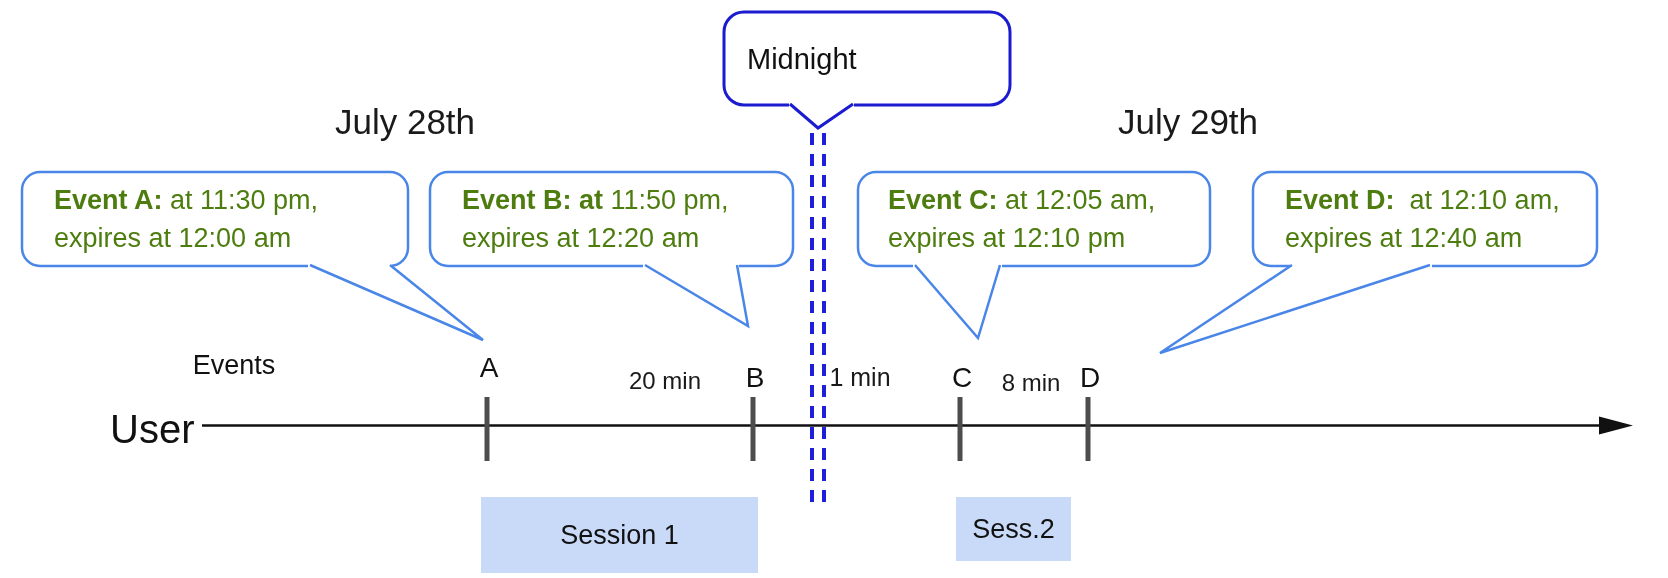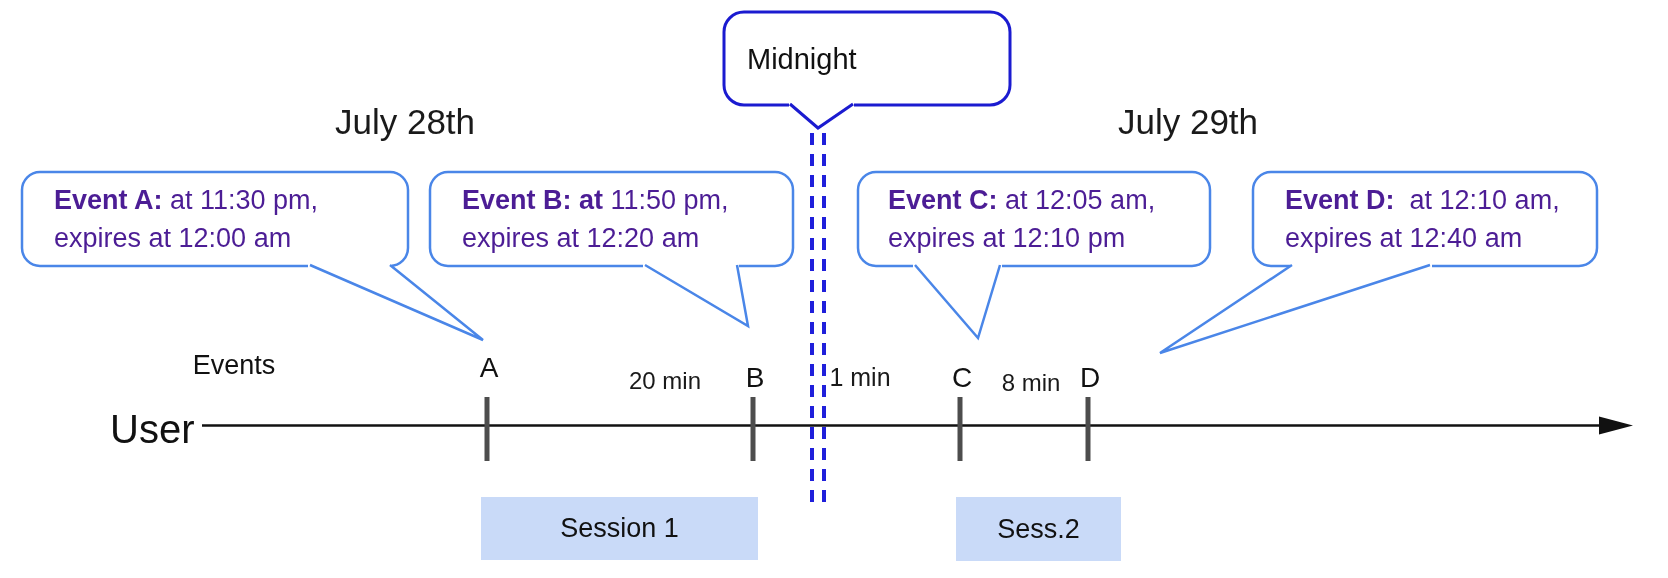--- a/index.html
+++ b/index.html
@@ -9,21 +9,21 @@
     background:#ffffff;
     font-family:"Liberation Sans", sans-serif;
     color:#111;
     overflow:hidden;
   }
   #shapes{position:absolute;left:0;top:0;z-index:1;}
   .lbl{position:absolute;z-index:2;white-space:nowrap;}
   .centered{transform:translateX(-50%);}
   .date-label{font-size:35px;color:#1a1a1a;}
   .midnight-label{font-size:29px;color:#111;}
-  .bubble-text{font-size:27px;line-height:38px;color:#4c1d95;}
+  .bubble-text{font-size:27px;line-height:38px;color:#4d7c0f;}
   .bubble-line{white-space:pre;}
   .axis-user{font-size:40px;color:#111;}
   .events-label{font-size:27px;color:#111;}
   .tick-letter{font-size:28px;color:#111;}
   .interval-label{font-size:24px;color:#1a1a1a;}
   .session-box{
     position:absolute;z-index:2;
     background:#c9daf8;
     display:flex;align-items:center;justify-content:center;
     font-size:27px;color:#111;
@@ -100,20 +100,20 @@
 
   <div class="lbl tick-letter centered" style="left:489px;top:352px;">A</div>
   <div class="lbl tick-letter centered" style="left:755px;top:362px;">B</div>
   <div class="lbl tick-letter centered" style="left:962px;top:362px;">C</div>
   <div class="lbl tick-letter centered" style="left:1090px;top:362px;">D</div>
 
   <div class="lbl interval-label centered" style="left:665px;top:367px;">20 min</div>
   <div class="lbl interval-label centered" style="left:860px;top:363px;font-size:25px;">1 min</div>
   <div class="lbl interval-label centered" style="left:1031px;top:369px;">8 min</div>
 
-  <div class="session-box" style="left:481px;top:497px;width:277px;height:63px;">
+  <div class="session-box" style="left:481px;top:497px;width:277px;height:76px;">
     <span>Session 1</span>
   </div>
-  <div class="session-box" style="left:956px;top:497px;width:165px;height:64px;">
+  <div class="session-box" style="left:956px;top:497px;width:115px;height:64px;">
     <span>Sess.2</span>
   </div>
 
 </div>
 
 </body></html>

